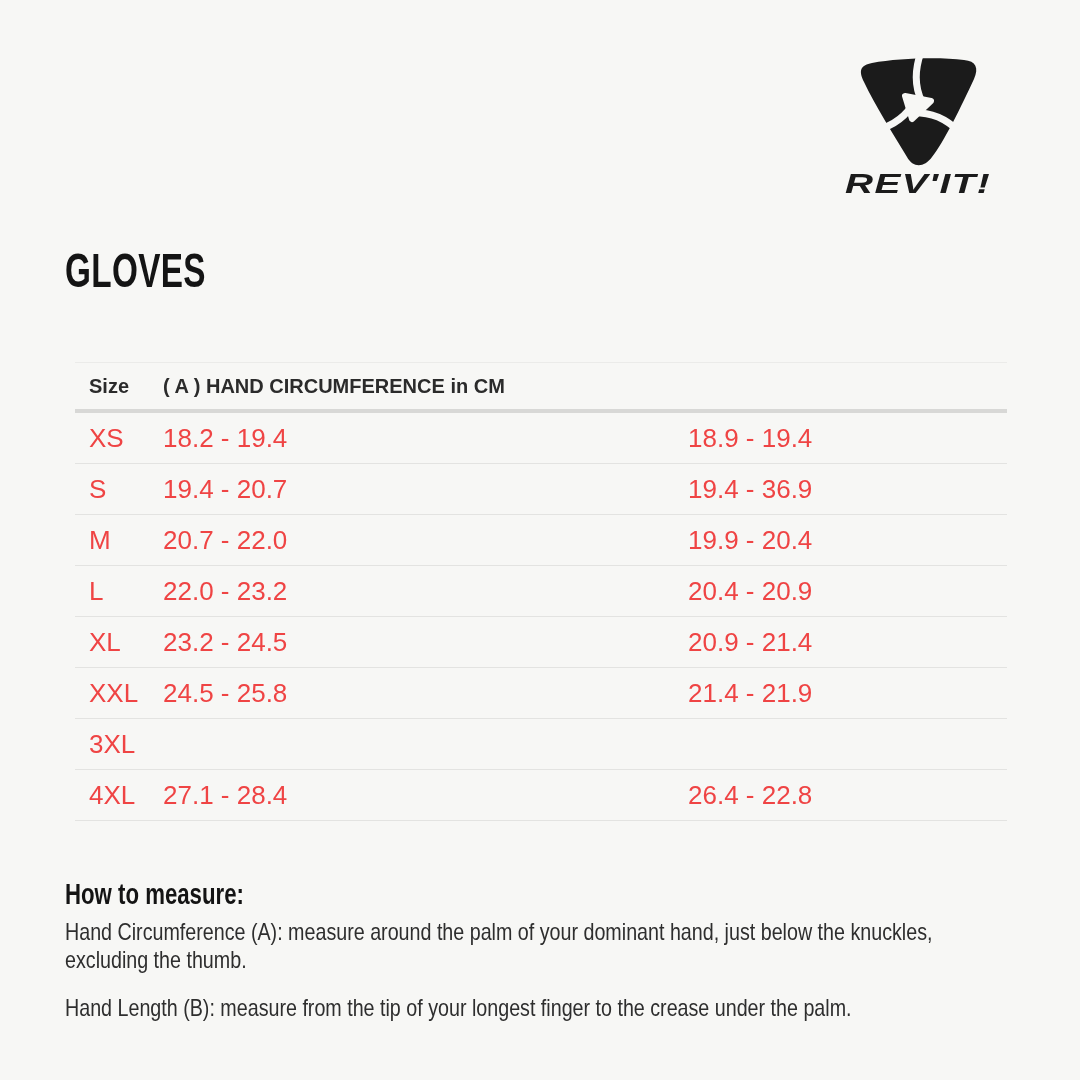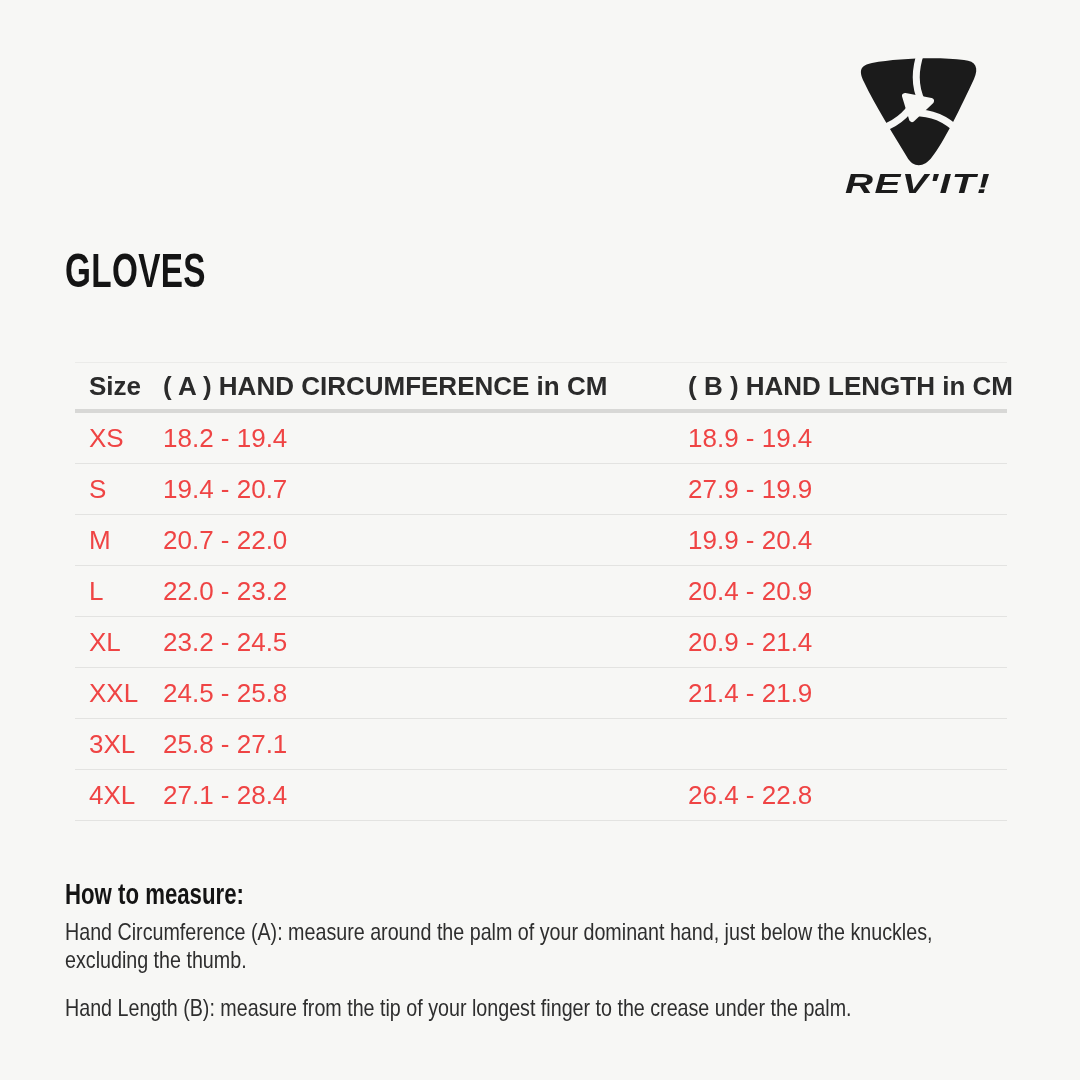--- a/index.html
+++ b/index.html
@@ -27,21 +27,21 @@
 
   
   .size-table {
     position: absolute; left: 75px; top: 362px; width: 932px;
     border-top: 1px solid #ebebe9;
   }
   .thead {
     display: grid; grid-template-columns: 88px 525px 1fr;
     height: 50px; align-items: center;
     border-bottom: 4px solid #d8d8d6;
-    font-weight: 700; font-size: 26px; color: #2b2b2b;
+    font-weight: 700; font-size: 20px; color: #2b2b2b;
   }
   .trow {
     display: grid; grid-template-columns: 88px 525px 1fr;
     height: 51px; align-items: center;
     border-bottom: 1px solid #e3e3e1;
     font-size: 26px; color: #ef4444;
   }
   .cell.size, .hcell.size { padding-left: 14px; }
   .cell, .hcell { white-space: nowrap; overflow: visible; }
 
@@ -86,32 +86,31 @@
       <text x="75" y="143" text-anchor="middle" textLength="146" lengthAdjust="spacingAndGlyphs" font-family="Liberation Sans, DejaVu Sans, sans-serif" font-weight="bold" font-style="italic" font-size="28" letter-spacing="1" fill="#1b1b1b">REV'IT!</text>
     </svg>
   </div>
 
   <div class="page-title">GLOVES</div>
 
   <div class="size-table">
     <div class="thead">
       <div class="hcell size">Size</div>
       <div class="hcell">( A ) HAND CIRCUMFERENCE in CM</div>
-      <div class="hcell">( B ) HAND LENGTH in CM</div>
     </div>
 
     <div class="trow">
       <div class="cell size">XS</div>
       <div class="cell">18.2 - 19.4</div>
       <div class="cell">18.9 - 19.4</div>
     </div>
     <div class="trow">
       <div class="cell size">S</div>
       <div class="cell">19.4 - 20.7</div>
-      <div class="cell">27.9 - 19.9</div>
+      <div class="cell">19.4 - 36.9</div>
     </div>
     <div class="trow">
       <div class="cell size">M</div>
       <div class="cell">20.7 - 22.0</div>
       <div class="cell">19.9 - 20.4</div>
     </div>
     <div class="trow">
       <div class="cell size">L</div>
       <div class="cell">22.0 - 23.2</div>
       <div class="cell">20.4 - 20.9</div>
@@ -121,21 +120,20 @@
       <div class="cell">23.2 - 24.5</div>
       <div class="cell">20.9 - 21.4</div>
     </div>
     <div class="trow">
       <div class="cell size">XXL</div>
       <div class="cell">24.5 - 25.8</div>
       <div class="cell">21.4 - 21.9</div>
     </div>
     <div class="trow">
       <div class="cell size">3XL</div>
-      <div class="cell">25.8 - 27.1</div>
     </div>
     <div class="trow">
       <div class="cell size">4XL</div>
       <div class="cell">27.1 - 28.4</div>
       <div class="cell">26.4 - 22.8</div>
     </div>
   </div>
 
   <div class="measure-heading">How to measure:</div>
 

